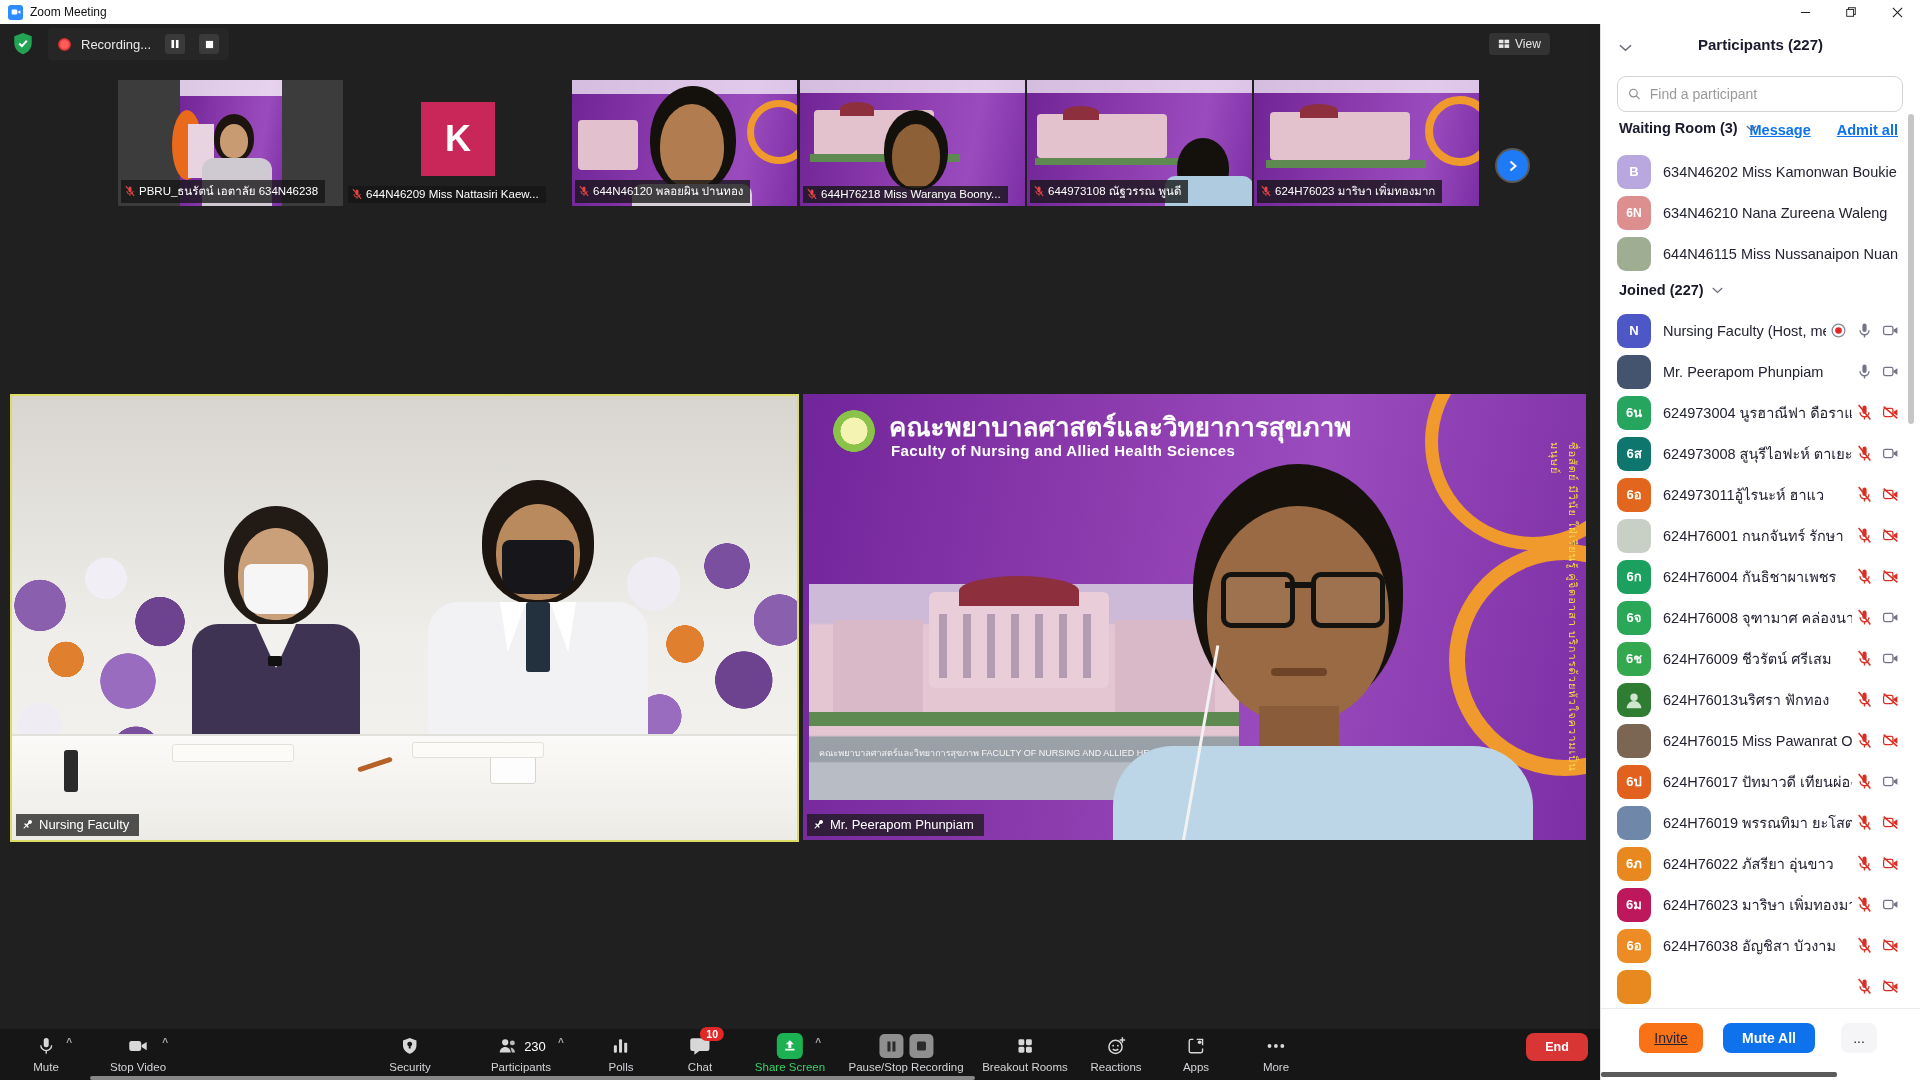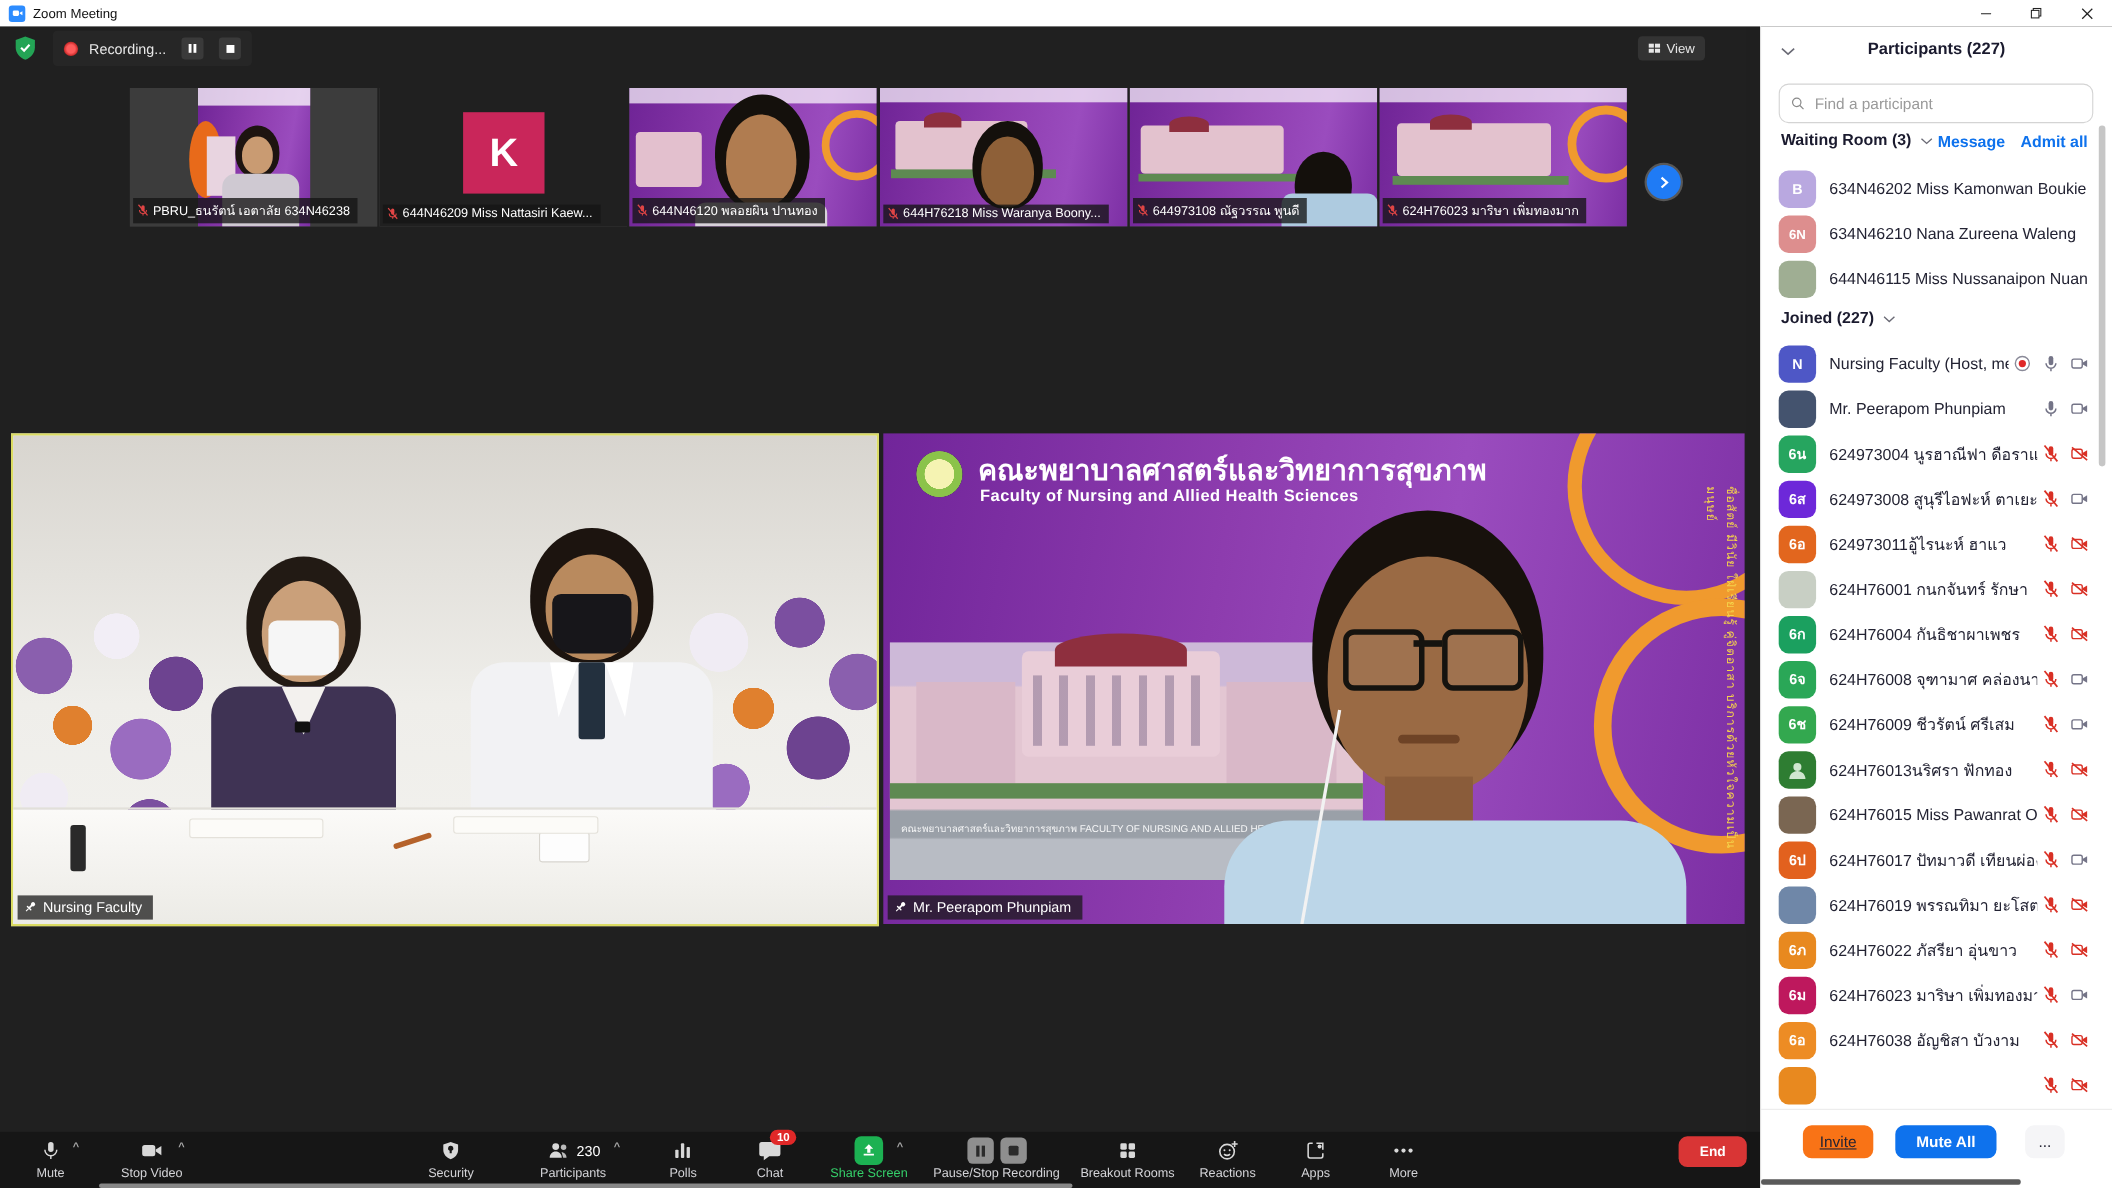--- a/index.html
+++ b/index.html
@@ -118,22 +118,22 @@
   .panel-title{position:absolute;left:0;top:12px;width:100%;text-align:center;font-weight:bold;
                font-size:15px;color:#1a1a2e;}
   .panel-collapse{position:absolute;left:18px;top:14px;}
   .searchbox{position:absolute;left:16px;top:52px;width:264px;height:34px;border:1px solid #d4d4d4;
              border-radius:9px;display:flex;align-items:center;padding:0 10px;gap:7px;justify-content:space-between;}
   .searchbox input{border:none;outline:none;font-size:14px;width:100%;color:#333;
                    font-family:"Liberation Sans",sans-serif;}
   .searchbox input::placeholder{color:#9a9a9a;}
   .sec-head{position:absolute;left:18px;display:flex;align-items:center;gap:8px;
             font-weight:bold;font-size:14.5px;color:#1a1a2e;}
-  .wr-links{position:absolute;right:22px;top:98px;display:flex;gap:14px;font-weight:bold;
-            font-size:14.5px;color:#0e72ed;}
+  .wr-links{position:absolute;right:22px;top:98px;display:flex;gap:26px;font-weight:bold;
+            font-size:14.5px;color:#0e72ed;text-decoration:underline;}
   .plist{position:absolute;left:0;width:306px;overflow:hidden;}
   .prow{display:flex;align-items:center;height:41px;padding:0 8px 0 16px;}
   .pavatar{width:34px;height:34px;border-radius:9px;color:#fff;font-weight:bold;font-size:13px;
            display:flex;align-items:center;justify-content:center;flex:none;overflow:hidden;}
   .pname{margin-left:12px;font-size:14.5px;color:#232333;white-space:nowrap;overflow:hidden;flex:1;}
   .picons{display:flex;gap:9px;align-items:center;flex:none;margin-left:4px;}
   .pic{width:17px;height:17px;}
   .vscroll{position:absolute;left:307px;top:90px;width:6px;height:310px;background:#c6c6c6;border-radius:3px;}
   .panel-footer{position:absolute;left:0;top:984px;width:320px;height:72px;border-top:1px solid #ebebeb;}
   .pf-btn{position:absolute;top:14px;height:30px;border-radius:8px;display:flex;align-items:center;
@@ -655,21 +655,21 @@
           </svg>
         <svg class="pic" viewBox="0 0 16 16">
             <rect x="1.5" y="4.2" width="8.8" height="7.6" rx="1.6" fill="none" stroke="#d93025" stroke-width="1.2"></rect>
             <path d="M10.8 7.2 14.5 5v6l-3.7-2.2z" fill="#d93025"></path>
             <line x1="1.5" y1="2.5" x2="14.5" y2="13.5" stroke="#d93025" stroke-width="1.4"></line>
           </svg>
       </span>
     </div>
 
     <div class="prow">
-      <span class="pavatar" style="background: #6d28d9;">6ส</span>
+      <span class="pavatar" style="background: #0f766e; font-family: Liberation Mono, monospace;">6ส</span>
       <span class="pname">624973008 สูนุรีไอฟะห์ ตาเยะ</span>
       <span class="picons">
         <svg class="pic" viewBox="0 0 16 16">
             <rect x="6" y="1.5" width="4" height="8" rx="2" fill="#d93025"></rect>
             <path d="M3.8 7.8a4.2 4.2 0 0 0 8.4 0M8 12v2.5" fill="none" stroke="#d93025" stroke-width="1.3"></path>
             <line x1="2.5" y1="1" x2="13.5" y2="14.5" stroke="#d93025" stroke-width="1.5"></line>
           </svg>
         <svg class="pic" viewBox="0 0 16 16">
             <rect x="1.5" y="4.2" width="8.8" height="7.6" rx="1.6" fill="none" stroke="#747487" stroke-width="1.2"></rect>
             <path d="M10.8 7.2 14.5 5v6l-3.7-2.2z" fill="#747487"></path>

